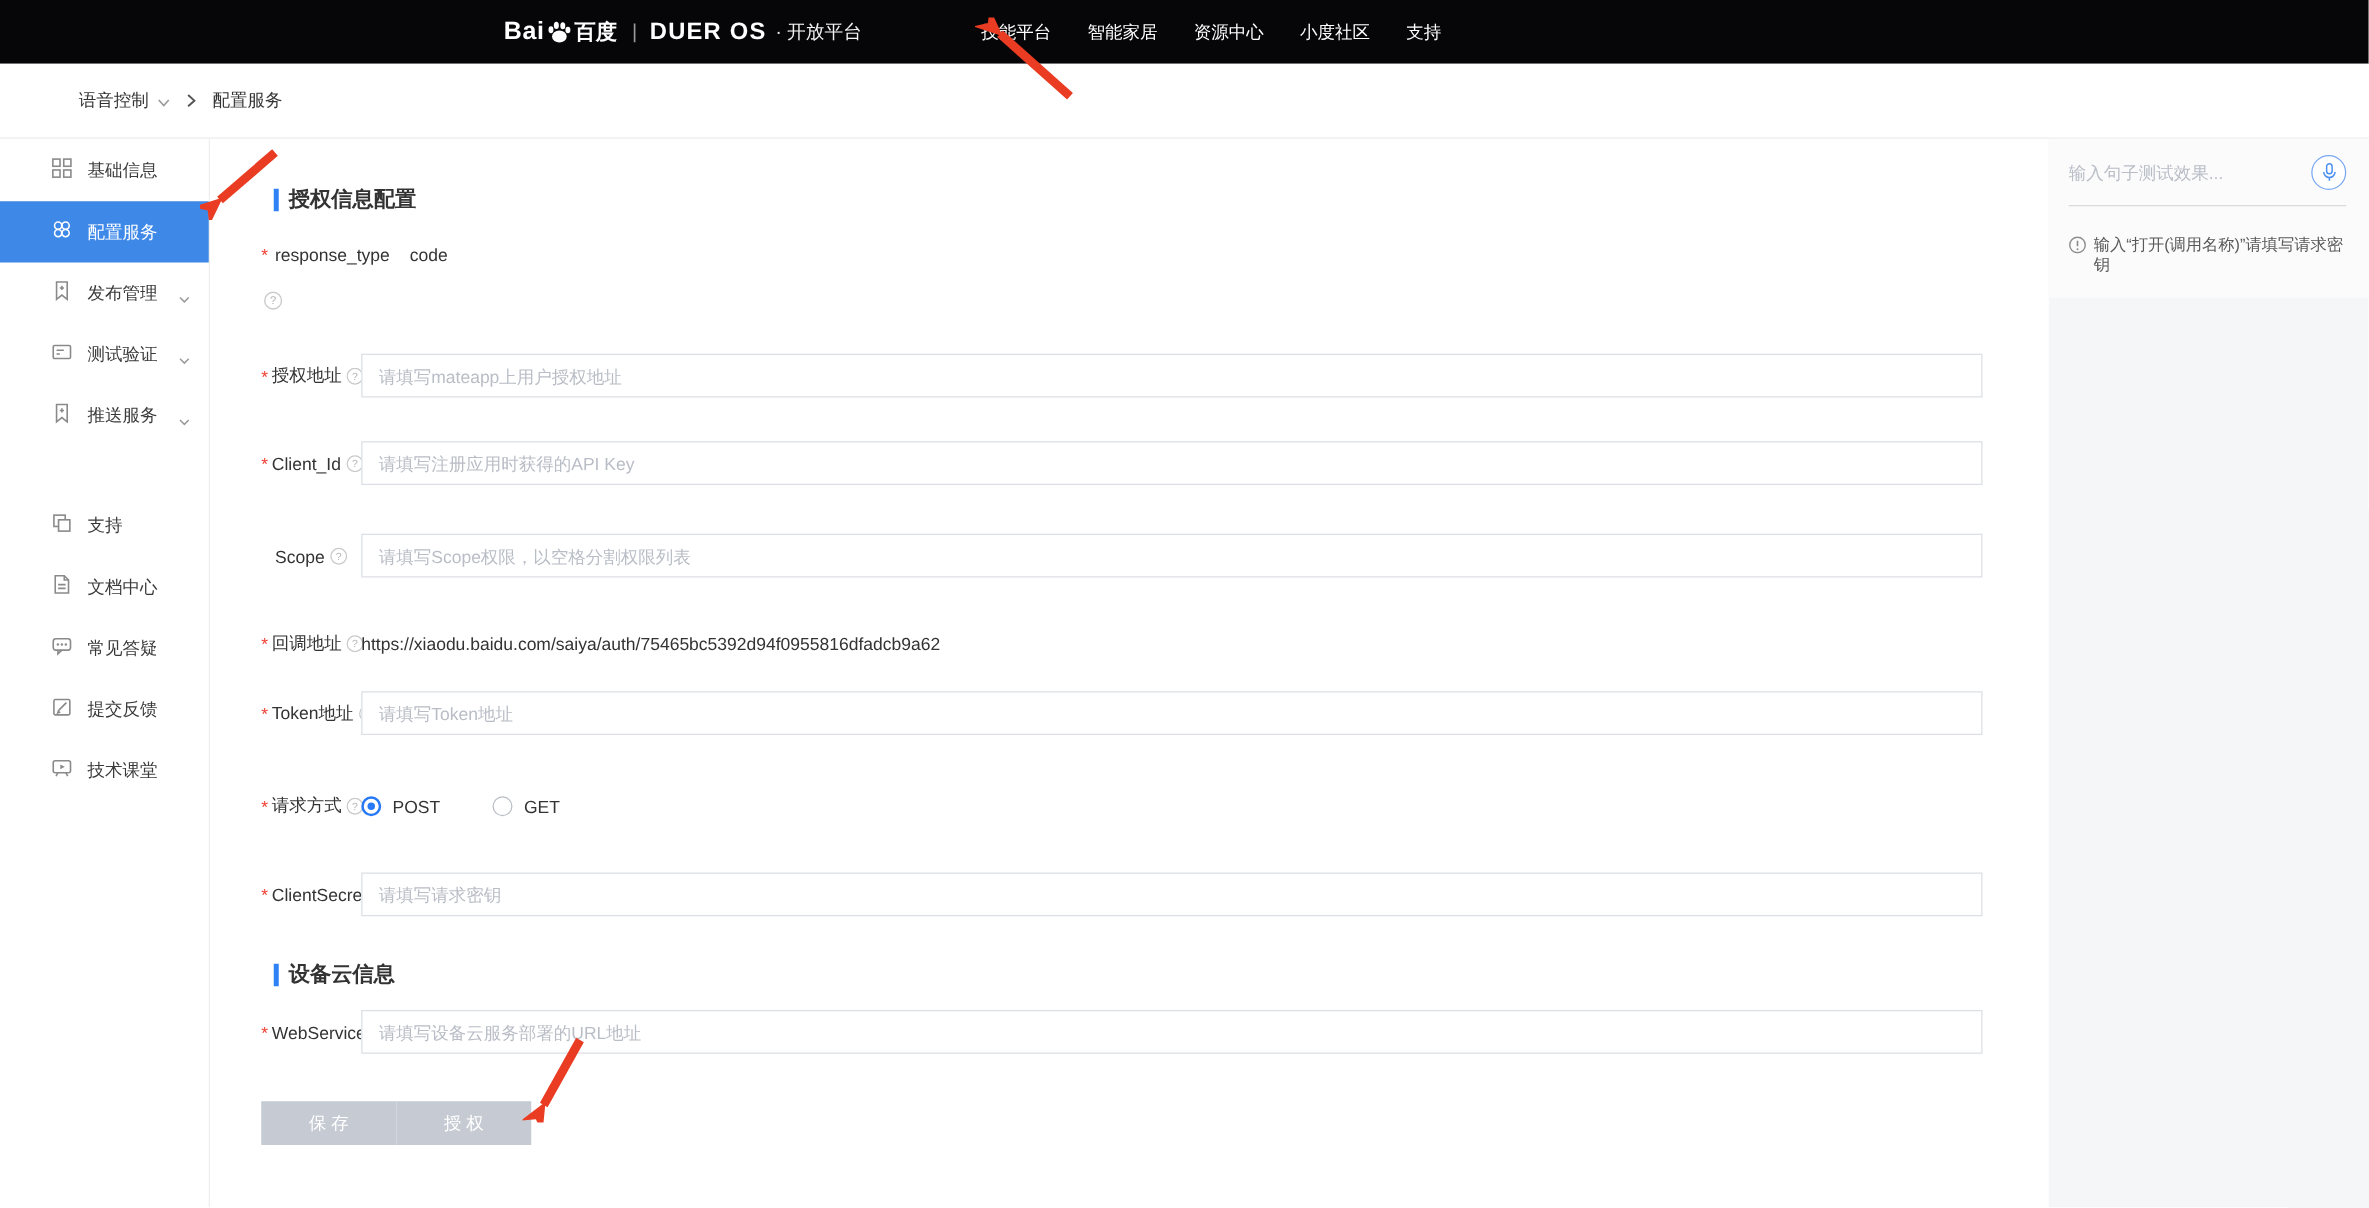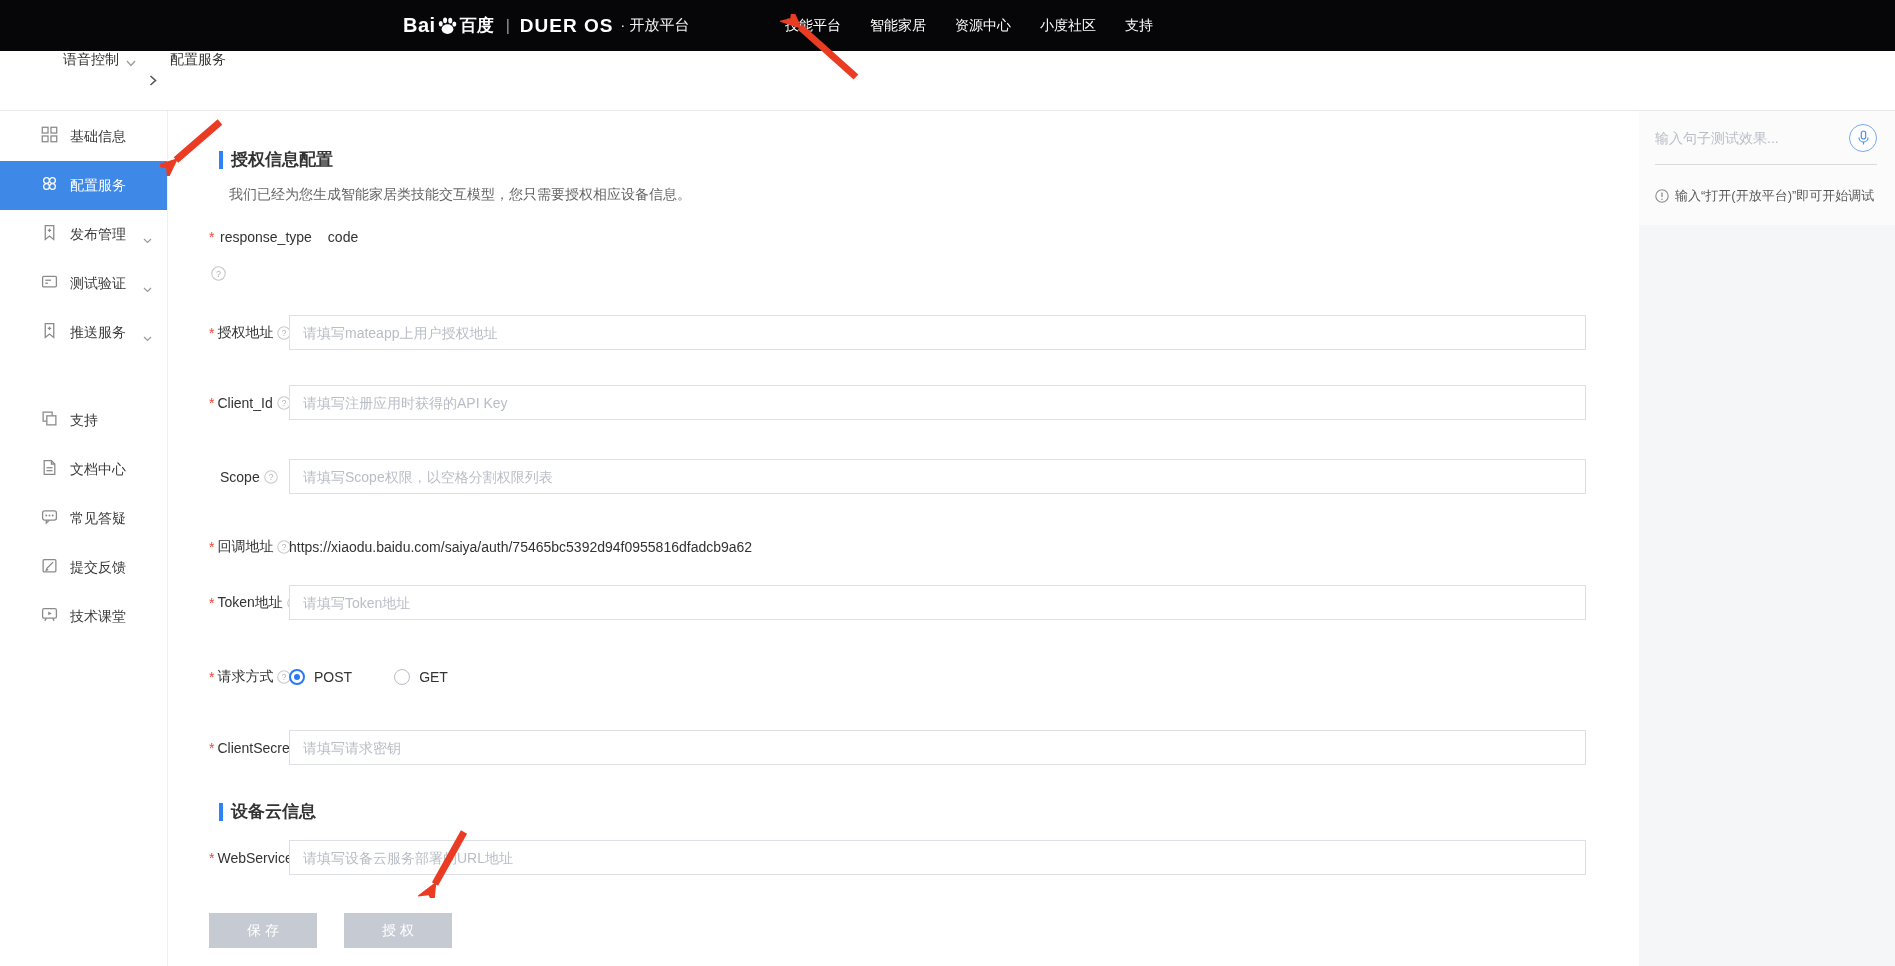--- a/index.html
+++ b/index.html
@@ -13,21 +13,21 @@
   .brand-cn { font-size:17px; font-weight:bold; margin-left:1px; }
   .brand-divider { color:#9a9a9a; font-size:16px; margin:0 10px 0 12px; font-weight:200; }
   .brand-product { font-size:19px; font-weight:bold; letter-spacing:1px; }
   .brand-suffix { font-size:15px; margin-left:7px; color:#f2f2f2; }
   .nav-links { position:absolute; left:785px; top:0; height:51px; display:flex; align-items:center; gap:29px; }
   .nav-link { color:#fff; font-size:14px; cursor:pointer; white-space:nowrap; }
   .nav-user { position:absolute; left:1196px; top:0; height:51px; display:flex; align-items:center; gap:16px; }
   .nav-user span { color:#fff; font-size:14px; cursor:pointer; white-space:nowrap; }
 
   
-  #breadcrumb { position:absolute; top:51px; left:0; width:1895px; height:60px; background:#fff; border-bottom:1px solid #e9e9e9; display:flex; padding-left:63px; }
+  #breadcrumb { position:absolute; top:51px; left:0; width:1895px; height:60px; background:#fff; border-bottom:1px solid #e9e9e9; display:flex; align-items:center; padding-left:63px; }
   .bc-item { font-size:14px; color:#333; cursor:pointer; }
   .bc-caret { margin:2px 0 0 7px; }
   .bc-sep { margin:0 13px; display:flex; align-items:center; }
 
   
   #sidebar { position:absolute; top:111px; left:0; width:168px; height:855px; background:#fff; border-right:1px solid #eeeeee; padding-top:1px; }
   .side-item { height:49px; display:flex; align-items:center; padding-left:41px; position:relative; cursor:pointer; }
   .side-item .side-label { font-size:14px; color:#3a3a3a; margin-left:12px; }
   .side-item.active { background:#3e88e8; }
   .side-item.active .side-label { color:#fff; }
@@ -55,21 +55,21 @@
   .radio-group { display:flex; align-items:center; }
   .radio { display:flex; align-items:center; cursor:pointer; }
   .radio + .radio { margin-left:42px; }
   .radio-dot { width:16px; height:16px; border-radius:50%; border:2px solid #2779f6; position:relative; background:#fff; }
   .radio-dot.on::after { content:""; position:absolute; left:3px; top:3px; width:6px; height:6px; border-radius:50%; background:#2779f6; }
   .radio-dot.off { border:1px solid #b9bdc4; }
   .radio-label { font-size:14px; color:#333; margin-left:9px; }
 
   .btn-row { display:flex; margin-top:38px; }
   .gbtn { width:108px; height:35px; background:#c6cbd3; border:none; color:#fff; font-size:14px; cursor:pointer; font-family:"Liberation Sans","DejaVu Sans",sans-serif; }
-  .gbtn + .gbtn { margin-left:27px; }
+  .gbtn + .gbtn { }
 
   
   #rightpanel { position:absolute; top:111px; left:1639px; width:256px; height:855px; background:#f5f6f8; }
   .rp-top { background:#fbfbfc; padding:13px 18px 18px 16px; }
   .rp-input-row { display:flex; align-items:center; justify-content:space-between; }
   .rp-input { border:none; background:transparent; outline:none; font-size:14px; width:175px; color:#333; font-family:"Liberation Sans","DejaVu Sans",sans-serif; }
   .rp-input::placeholder { color:#b9bdc6; }
   .mic-btn { width:28px; height:28px; border-radius:50%; border:1px solid #7aa9f2; background:#fff; display:flex; align-items:center; justify-content:center; cursor:pointer; flex-shrink:0; }
   .rp-divider { border-bottom:1px solid #dadada; margin-top:12px; }
   .rp-hint { display:flex; align-items:flex-start; margin-top:23px; }
@@ -246,21 +246,20 @@
     </span>
     <span class="side-label">技术课堂</span>
   </div>
 </aside>
 
 <main id="main">
   <div class="sec-head">
     <span class="sec-bar"></span>
     <span class="sec-title">授权信息配置</span>
   </div>
-  <div class="desc">我们已经为您生成智能家居类技能交互模型，您只需要授权相应设备信息。</div>
 
   <div class="frow" style="margin-top:25px;margin-left:0;">
     <span class="star">*</span>
     <span class="rt-label">response_type</span>
     <span class="rt-value">code</span>
   </div>
   <div style="margin-top:21px;margin-left:2px;">
     <svg width="15" height="15" viewBox="0 0 15 15">
         <circle cx="7.5" cy="7.5" r="6.7" fill="none" stroke="#c9c9c9" stroke-width="1.1"></circle>
         <text x="7.5" y="10.6" text-anchor="middle" font-size="9" fill="#b0b0b0" font-family="Liberation Sans, sans-serif">?</text>
@@ -413,21 +412,21 @@
     </div>
     <div class="rp-divider"></div>
     <div class="rp-hint">
       <span style="margin-top:1px;">
         <svg width="14" height="14" viewBox="0 0 14 14">
             <circle cx="7" cy="7" r="6.2" fill="none" stroke="#8c8c8c" stroke-width="1.1"></circle>
             <line x1="7" y1="3.6" x2="7" y2="8" stroke="#8c8c8c" stroke-width="1.3"></line>
             <circle cx="7" cy="10.3" r="0.8" fill="#8c8c8c"></circle>
           </svg>
       </span>
-      <span class="rp-hint-text">输入“打开(开放平台)”即可开始调试</span>
+      <span class="rp-hint-text">输入“打开(调用名称)”请填写请求密钥</span>
     </div>
   </div>
 </aside>
 
 <svg class="arrow-svg" style="left:780px;top:14px;" width="92" height="72">
   <defs>
       <marker id="ah1" markerUnits="userSpaceOnUse" markerWidth="24" markerHeight="22" refX="3" refY="10" orient="auto">
         <path d="M0,10 L23,0 L16,10 L23,20 Z" fill="#e93c22"></path>
       </marker>
     </defs>

